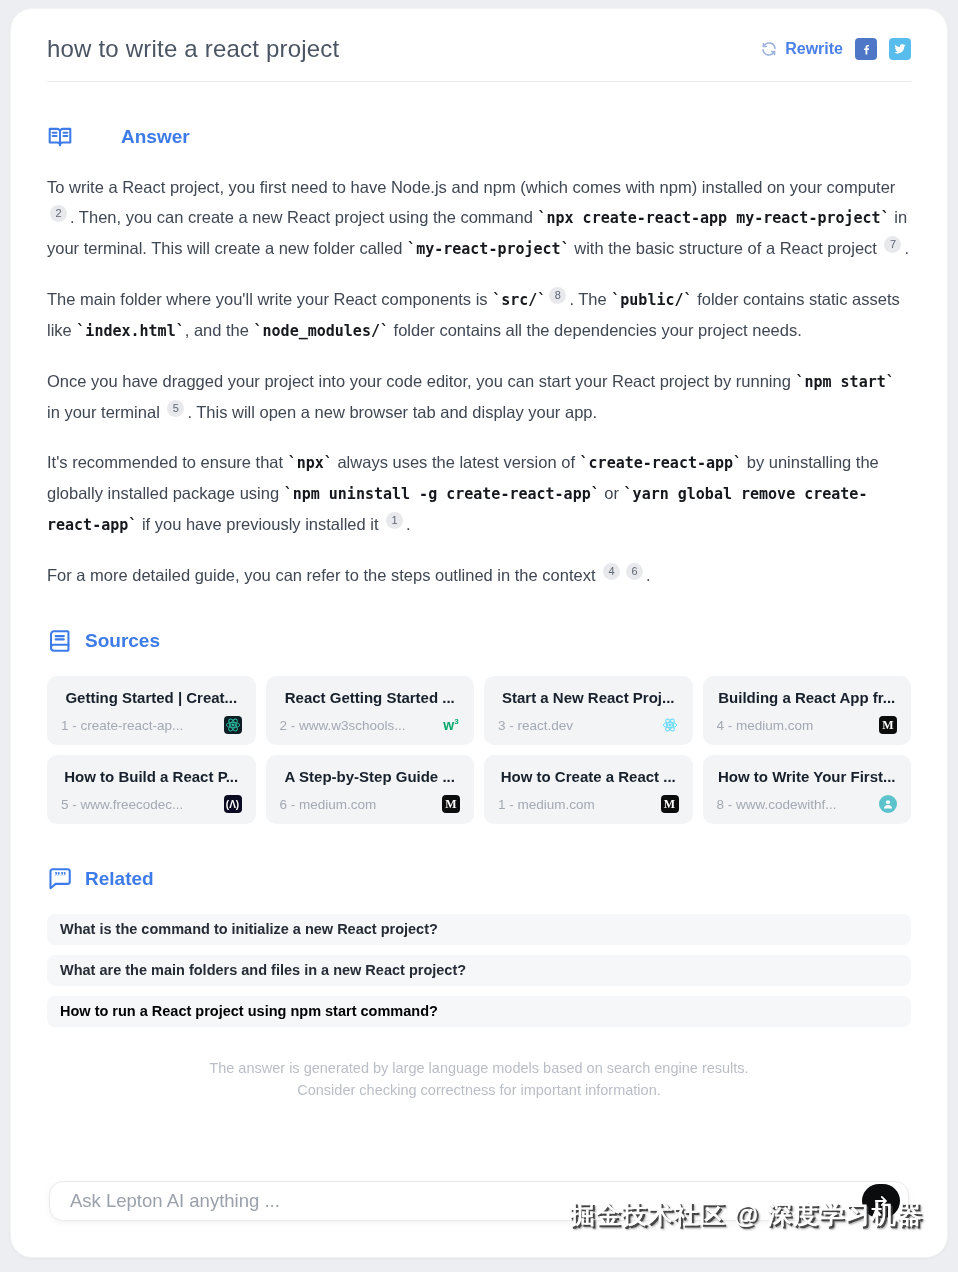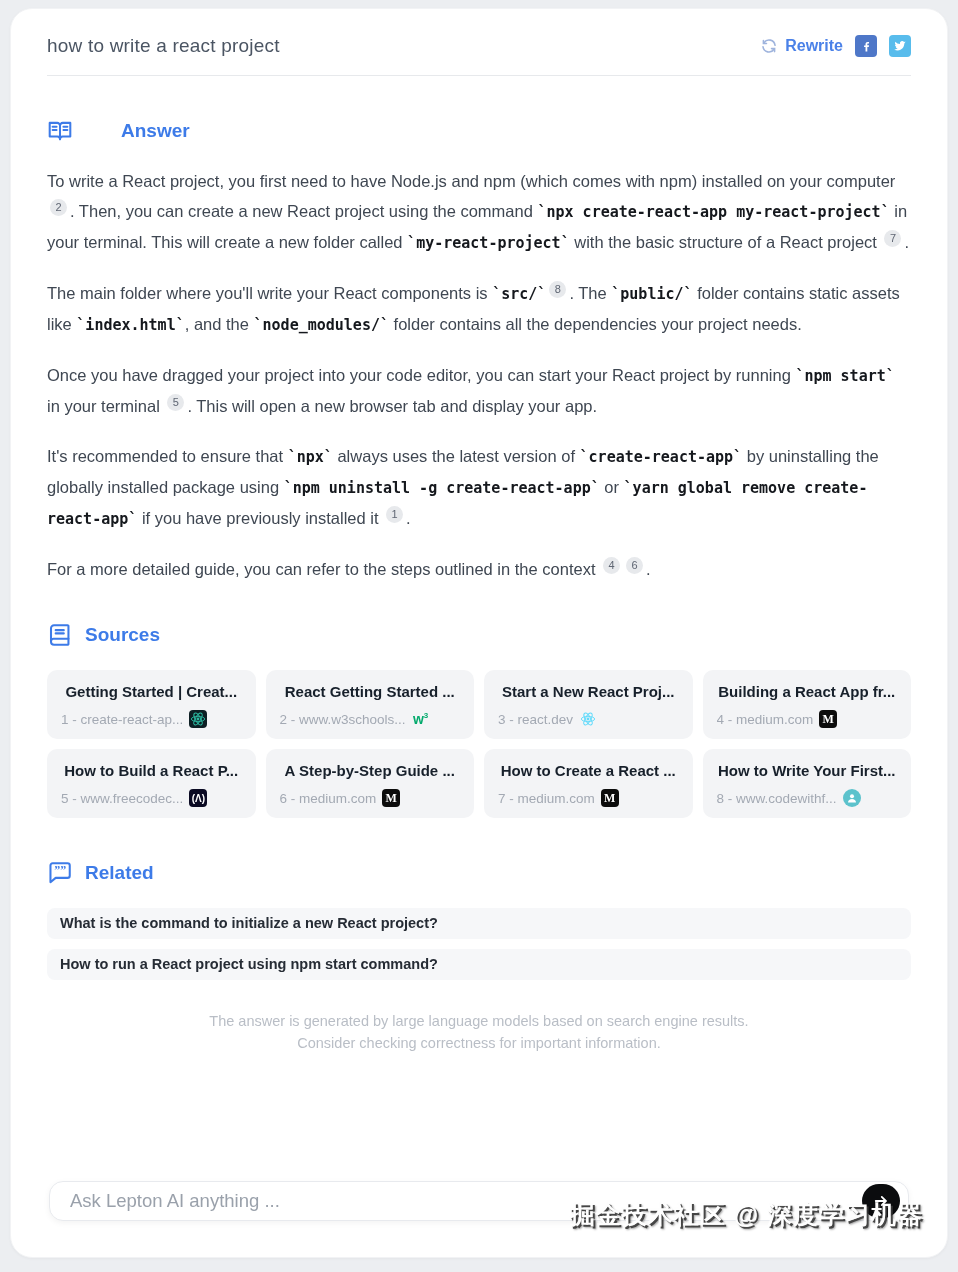--- a/index.html
+++ b/index.html
@@ -8,21 +8,21 @@
 
   .card {
     position:absolute; left:10px; top:8px; right:10px; bottom:14px;
     background:#ffffff; border-radius:22px; border:1px solid #f2f3f5;
     box-shadow:0 1px 3px rgba(0,0,0,.04);
     padding:0 36px; overflow:hidden;
   }
 
   
   .hdr { display:flex; align-items:center; padding-top:26px; }
-  .hdr-title { font-size:19px; color:#4b5563; font-weight:400; letter-spacing:.2px; flex:1; }
+  .hdr-title { font-size:24px; color:#4b5563; font-weight:400; letter-spacing:.2px; flex:1; }
   .hdr-actions { display:flex; align-items:center; gap:12px; }
   .rewrite { display:flex; align-items:center; gap:7px; background:none; border:none; cursor:pointer; }
   .rewrite-label { color:#4a81e8; font-size:16px; font-weight:600; }
   .share-btn { width:22px; height:22px; border-radius:4px; display:flex; align-items:center; justify-content:center; cursor:pointer; }
   .share-fb { background:#4e77c8; }
   .share-tw { background:#58bcec; }
   .divider { height:1px; background:#e7e9ec; margin-top:18px; }
 
   
   .sec-head { display:flex; align-items:center; gap:12px; }
@@ -38,21 +38,21 @@
     display:inline-block; width:17px; height:17px; border-radius:50%;
     background:#e7e9ec; color:#5f6673; font-size:11px; line-height:17px;
     text-align:center; vertical-align:6px; margin:0 3px; cursor:pointer;
   }
 
   
   .sources-head { margin-top:38px; }
   .src-grid { margin-top:22px; display:grid; grid-template-columns:repeat(4,1fr); gap:10px; }
   .src-card { background:#f3f4f6; border-radius:10px; padding:13px 14px 11px; cursor:pointer; overflow:hidden; }
   .src-title { font-size:15px; font-weight:700; color:#17202b; white-space:nowrap; overflow:hidden;text-align:center; }
-  .src-meta-row { display:flex; align-items:center; margin-top:10px; }
+  .src-meta-row { display:flex; align-items:center; justify-content:space-between; margin-top:10px; }
   .src-meta { font-size:13.5px; color:#a3a9b3; white-space:nowrap; overflow:hidden; }
   .favicon { width:18px; height:18px; border-radius:4px; display:flex; align-items:center; justify-content:center; flex:none; margin-left:6px; }
 
   
   .related-head { margin-top:42px; }
   .rel-list { margin-top:22px; }
   .rel-item { background:#f6f7f9; border-radius:8px; padding:7px 13px 8px; margin-bottom:10px; font-size:14.5px; font-weight:700; color:#262c35; cursor:pointer; }
   .rel-item:nth-child(3) { color:#000000; }
 
   
@@ -216,21 +216,21 @@
           <span style="display:flex">
             <span class="favicon" style="background:#0c0c0c">
               <span style="color:#fff;font-weight:800;font-size:12px;font-family:'Liberation Serif',serif">M</span>
             </span>
           </span>
         </div>
       </div>
       <div class="src-card">
         <div class="src-title">How to Create a React ...</div>
         <div class="src-meta-row">
-          <span class="src-meta">7 - medium.com</span>
+          <span class="src-meta">1 - medium.com</span>
           <span style="display:flex">
             <span class="favicon" style="background:#0c0c0c">
               <span style="color:#fff;font-weight:800;font-size:12px;font-family:'Liberation Serif',serif">M</span>
             </span>
           </span>
         </div>
       </div>
       <div class="src-card">
         <div class="src-title">How to Write Your First...</div>
         <div class="src-meta-row">
@@ -251,20 +251,21 @@
     <span class="sec-icon">
       <svg viewBox="0 0 24 24" fill="none" stroke="#3d7be8" stroke-width="1.9" stroke-linejoin="round" stroke-linecap="round">
         <path d="M21 14.5a2 2 0 0 1-2 2H8l-4.8 4V5a2 2 0 0 1 2-2H19a2 2 0 0 1 2 2z"></path>
         <text x="6.8" y="13.3" font-size="11" font-weight="700" fill="#3d7be8" stroke="none" font-family="Liberation Serif, serif">””</text>
       </svg>
     </span>
     <span class="sec-label">Related</span>
   </div>
   <div class="rel-list">
       <div class="rel-item">What is the command to initialize a new React project?</div>
+      <div class="rel-item">What are the main folders and files in a new React project?</div>
       <div class="rel-item">How to run a React project using npm start command?</div>
     </div>
 
   <div class="disclaimer">
     <div>The answer is generated by large language models based on search engine results.</div>
     <div>Consider checking correctness for important information.</div>
   </div>
 
   <div class="input-strip">
     <div class="ask-box">

